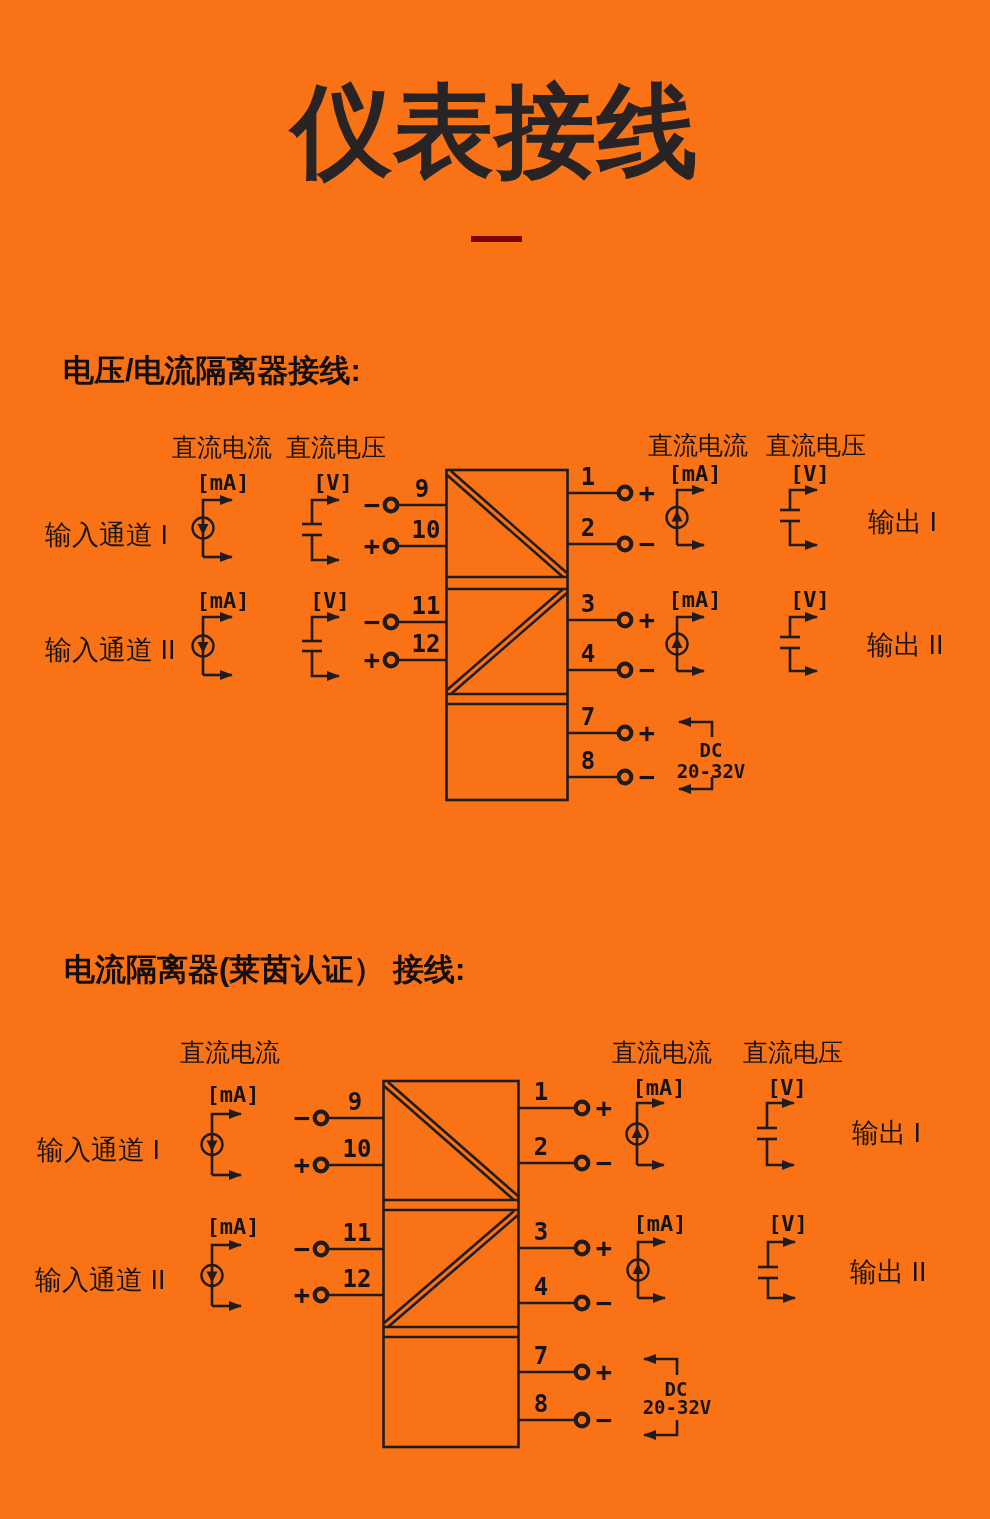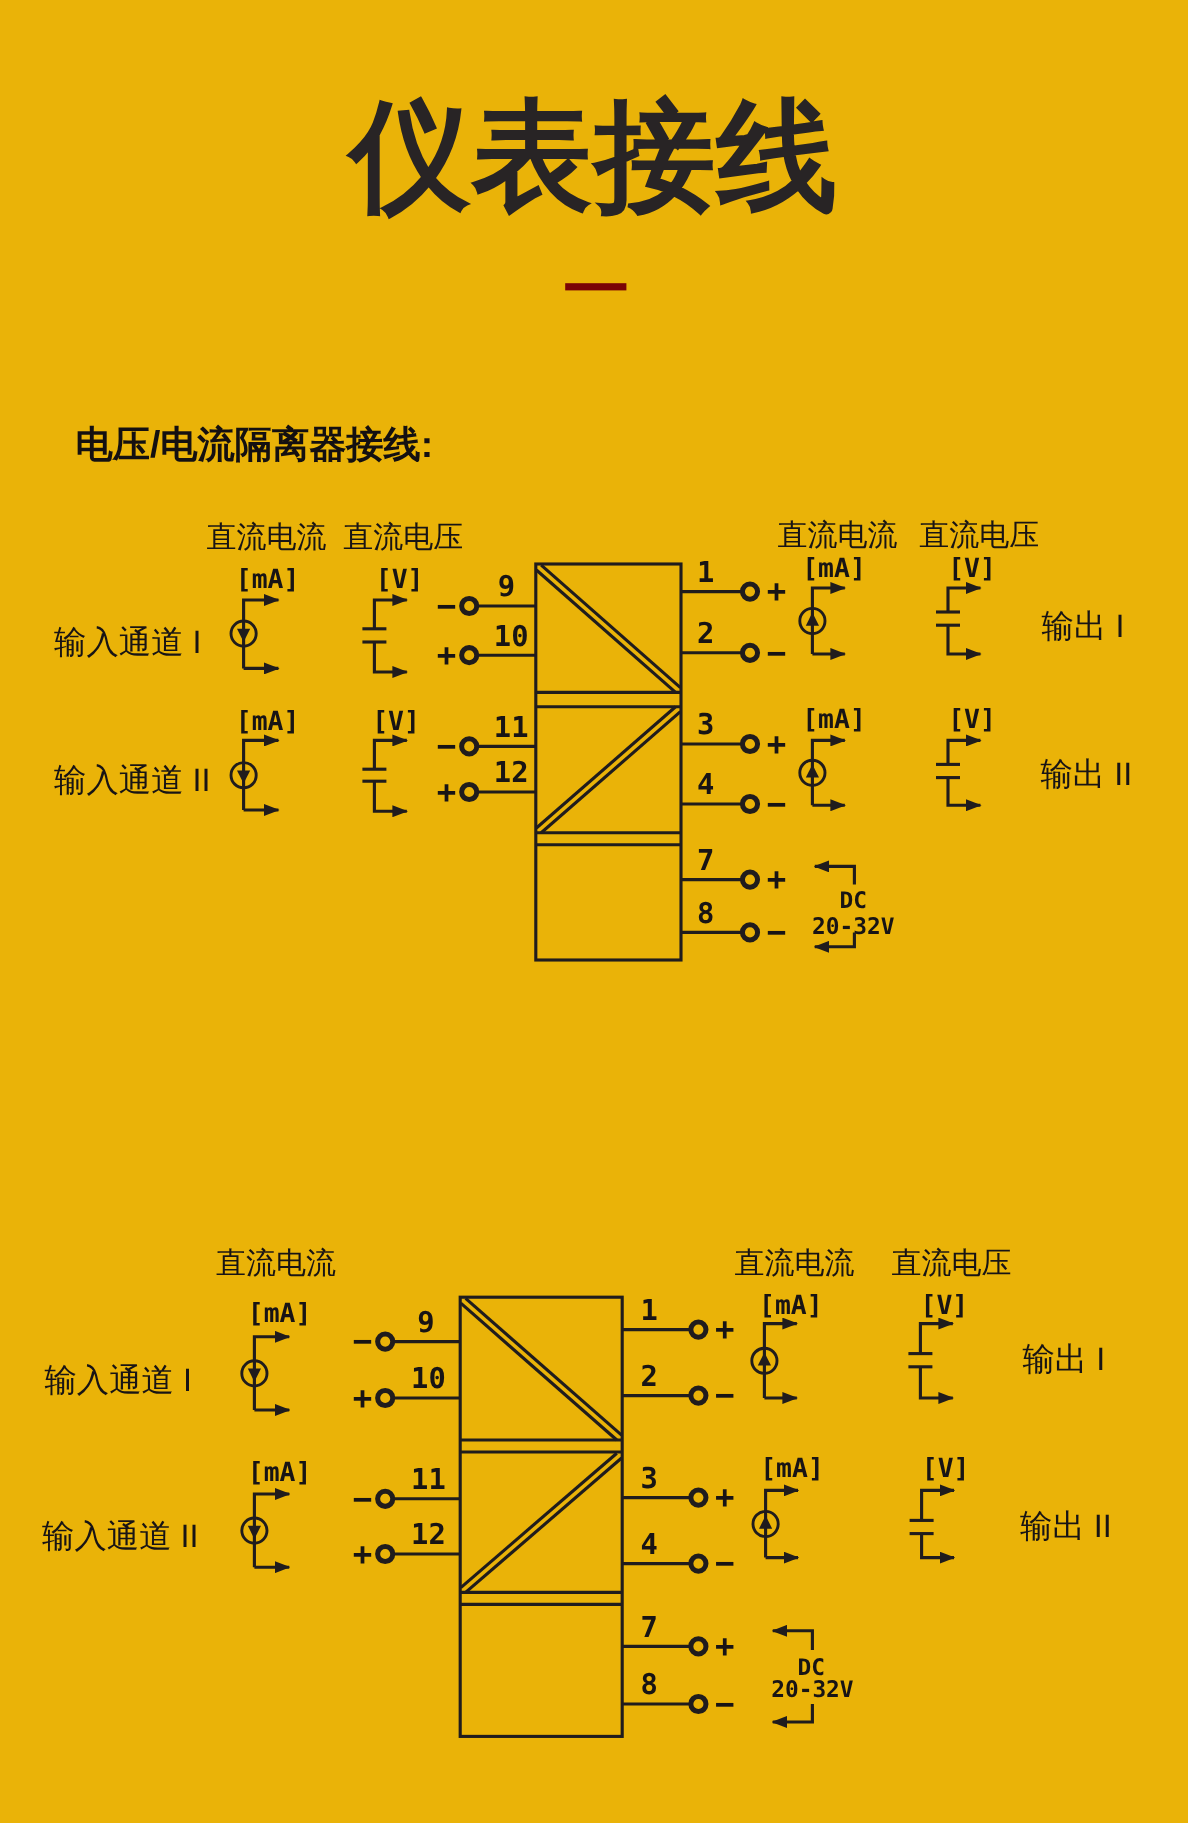--- a/index.html
+++ b/index.html
@@ -1,18 +1,18 @@
 <!DOCTYPE html>
 <html><head>
 <meta charset="utf-8">
 <style>
   html,body { margin:0; padding:0; }
   .page {
     position:relative; width:990px; height:1519px;
-    background:#eab308; overflow:hidden;
+    background:#f97316; overflow:hidden;
     font-family:"Liberation Sans", sans-serif;
     color:#1a1516;
   }
   .title {
     position:absolute; top:78px; left:0; width:990px;
     text-align:center; font-size:101px; line-height:1.05;
     font-weight:bold; letter-spacing:1px; color:#282425;
   }
   .title-dash {
     position:absolute; top:236px; left:471px; width:51px; height:6px;
@@ -200,20 +200,21 @@
     <text x="867" y="654" class="cjk27">输出 II</text>
 
     <g>
       <path class="w" d="M712,737 V722 H679" marker-end="url(#a1)"></path>
       <text x="711" y="757" text-anchor="middle" class="dc">DC</text>
       <text x="711" y="778" text-anchor="middle" class="dc">20-32V</text>
       <path class="w" d="M712,777 V789 H679" marker-end="url(#a1)"></path>
     </g>
   </svg>
 
+  <div id="sec2" class="sec-heading">电流隔离器(莱茵认证） 接线:</div>
 
   <svg id="d2" width="990" height="460" viewBox="0 1020 990 460">
     <defs>
       <marker id="a2" markerUnits="userSpaceOnUse" markerWidth="13" markerHeight="10" refX="12" refY="5" orient="auto">
         <path d="M0,0 L13,5 L0,10 Z" fill="#201c1d"></path>
       </marker>
     </defs>
 
     <text x="230" y="1061" text-anchor="middle" class="cjk25">直流电流</text>
     <text x="662" y="1061" text-anchor="middle" class="cjk25">直流电流</text>

